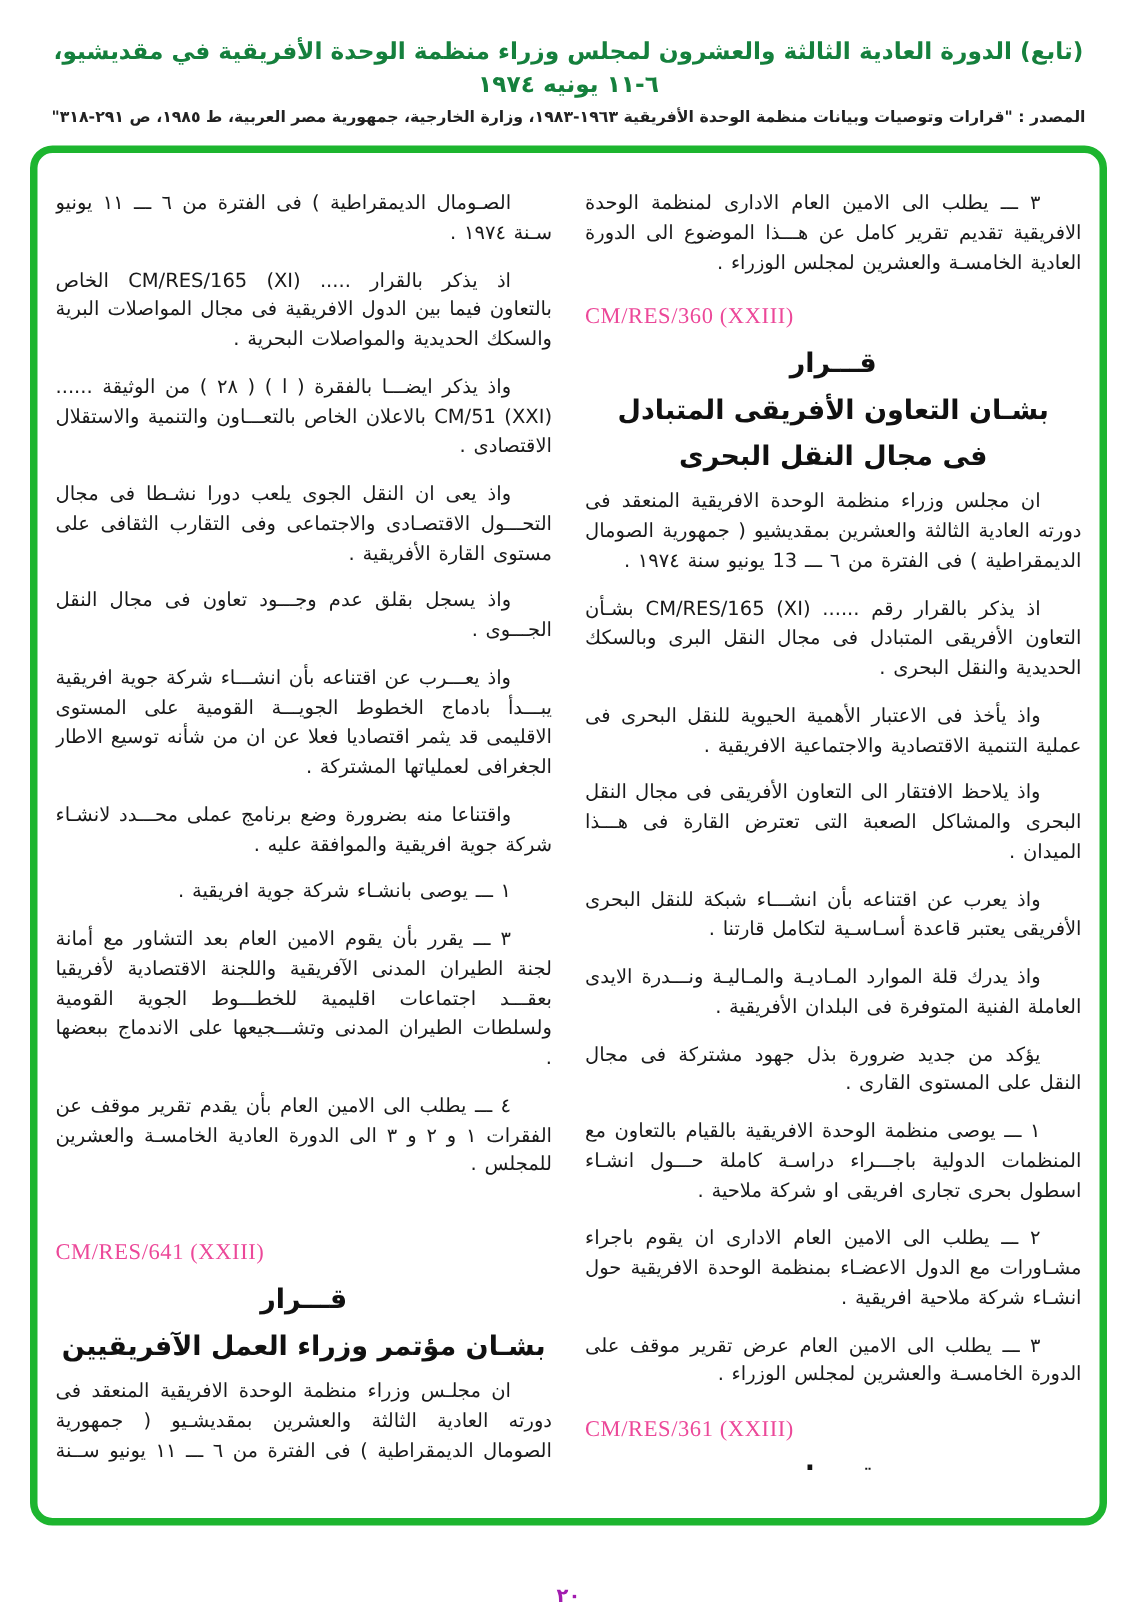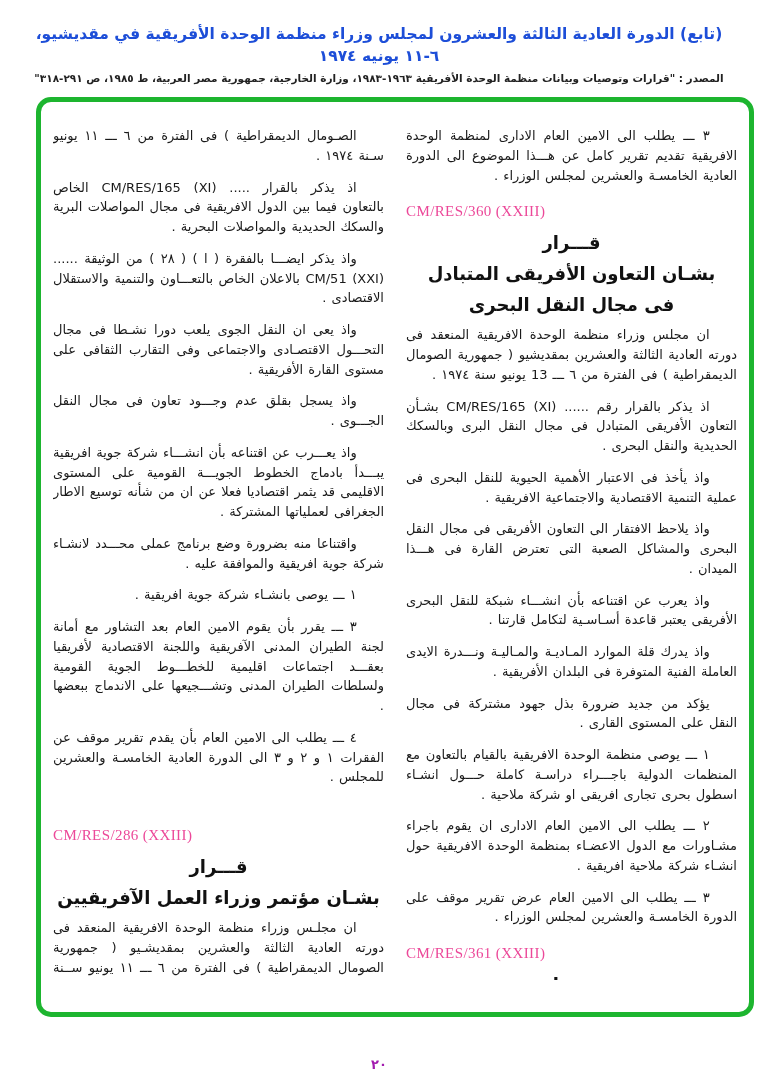--- a/index.html
+++ b/index.html
@@ -6,29 +6,29 @@
   .page{
     position:relative;
     width:758px;height:1078px;
     background:#ffffff;
     font-family:"DejaVu Sans",sans-serif;
     color:#1a1a1a;
     overflow:hidden;
   }
   .doc-header{ padding-top:24px; text-align:center; direction:rtl; }
   .doc-title{
-    font-weight:bold; font-size:15.5px; line-height:1.4; color:#1d4ed8;
+    font-weight:bold; font-size:15.5px; line-height:1.4; color:#15803d;
     margin:0 22px;
   }
   .doc-source{
     font-weight:bold; font-size:10.5px; color:#222;
     margin:5px 18px 0;
   }
   .frame{
-    position:absolute; left:36px; top:97px;
+    position:absolute; left:20px; top:97px;
     width:708px; height:910px;
     border:5px solid #1db52f;
     border-radius:15px;
     box-sizing:content-box;
     overflow:hidden;
     background:#fff;
   }
   .columns{
     display:flex; flex-direction:row;
     gap:22px;
@@ -86,21 +86,21 @@
         <p class="para">الصـومال الديمقراطية ) فى الفترة من ٦ ـــ ١١ يونيو سـنة ١٩٧٤ .</p>
         <p class="para">اذ يذكر بالقرار ..... CM/RES/165 (XI) الخاص بالتعاون فيما بين الدول الافريقية فى مجال المواصلات البرية والسكك الحديدية والمواصلات البحرية .</p>
         <p class="para">واذ يذكر ايضـــا بالفقرة ( ا ) ( ٢٨ ) من الوثيقة ...... CM/51 (XXI) بالاعلان الخاص بالتعـــاون والتنمية والاستقلال الاقتصادى .</p>
         <p class="para">واذ يعى ان النقل الجوى يلعب دورا نشـطا فى مجال التحـــول الاقتصـادى والاجتماعى وفى التقارب الثقافى على مستوى القارة الأفريقية .</p>
         <p class="para">واذ يسجل بقلق عدم وجـــود تعاون فى مجال النقل الجـــوى .</p>
         <p class="para">واذ يعـــرب عن اقتناعه بأن انشـــاء شركة جوية افريقية يبـــدأ بادماج الخطوط الجويـــة القومية على المستوى الاقليمى قد يثمر اقتصاديا فعلا عن ان من شأنه توسيع الاطار الجغرافى لعملياتها المشتركة .</p>
         <p class="para">واقتناعا منه بضرورة وضع برنامج عملى محـــدد لانشـاء شركة جوية افريقية والموافقة عليه .</p>
         <p class="para">١ ـــ يوصى بانشـاء شركة جوية افريقية .</p>
         <p class="para">٣ ـــ يقرر بأن يقوم الامين العام بعد التشاور مع أمانة لجنة الطيران المدنى الآفريقية واللجنة الاقتصادية لأفريقيا بعقـــد اجتماعات اقليمية للخطـــوط الجوية القومية ولسلطات الطيران المدنى وتشـــجيعها على الاندماج ببعضها .</p>
         <p class="para">٤ ـــ يطلب الى الامين العام بأن يقدم تقرير موقف عن الفقرات ١ و ٢ و ٣ الى الدورة العادية الخامسـة والعشرين للمجلس .</p>
-        <p class="code gap-lg">CM/RES/286  (XXIII)</p>
+        <p class="code gap-lg">CM/RES/641  (XXIII)</p>
         <p class="heading first">قـــرار</p>
         <p class="heading">بشـان مؤتمر وزراء العمل الآفريقيين</p>
         <p class="para">ان مجلـس وزراء منظمة الوحدة الافريقية المنعقد فى دورته العادية الثالثة والعشرين بمقديشـيو ( جمهورية الصومال الديمقراطية ) فى الفترة من ٦ ـــ ١١ يونيو ســنة ١٩٧٤ .</p>
       </div>
 
       <div class="col">
         <p class="para">٣ ـــ يطلب الى الامين العام الادارى لمنظمة الوحدة الافريقية تقديم تقرير كامل عن هـــذا الموضوع الى الدورة العادية الخامسـة والعشرين لمجلس الوزراء .</p>
         <p class="code">CM/RES/360  (XXIII)</p>
         <p class="heading first">قـــرار</p>
         <p class="heading">بشـان التعاون الأفريقى المتبادل</p>

